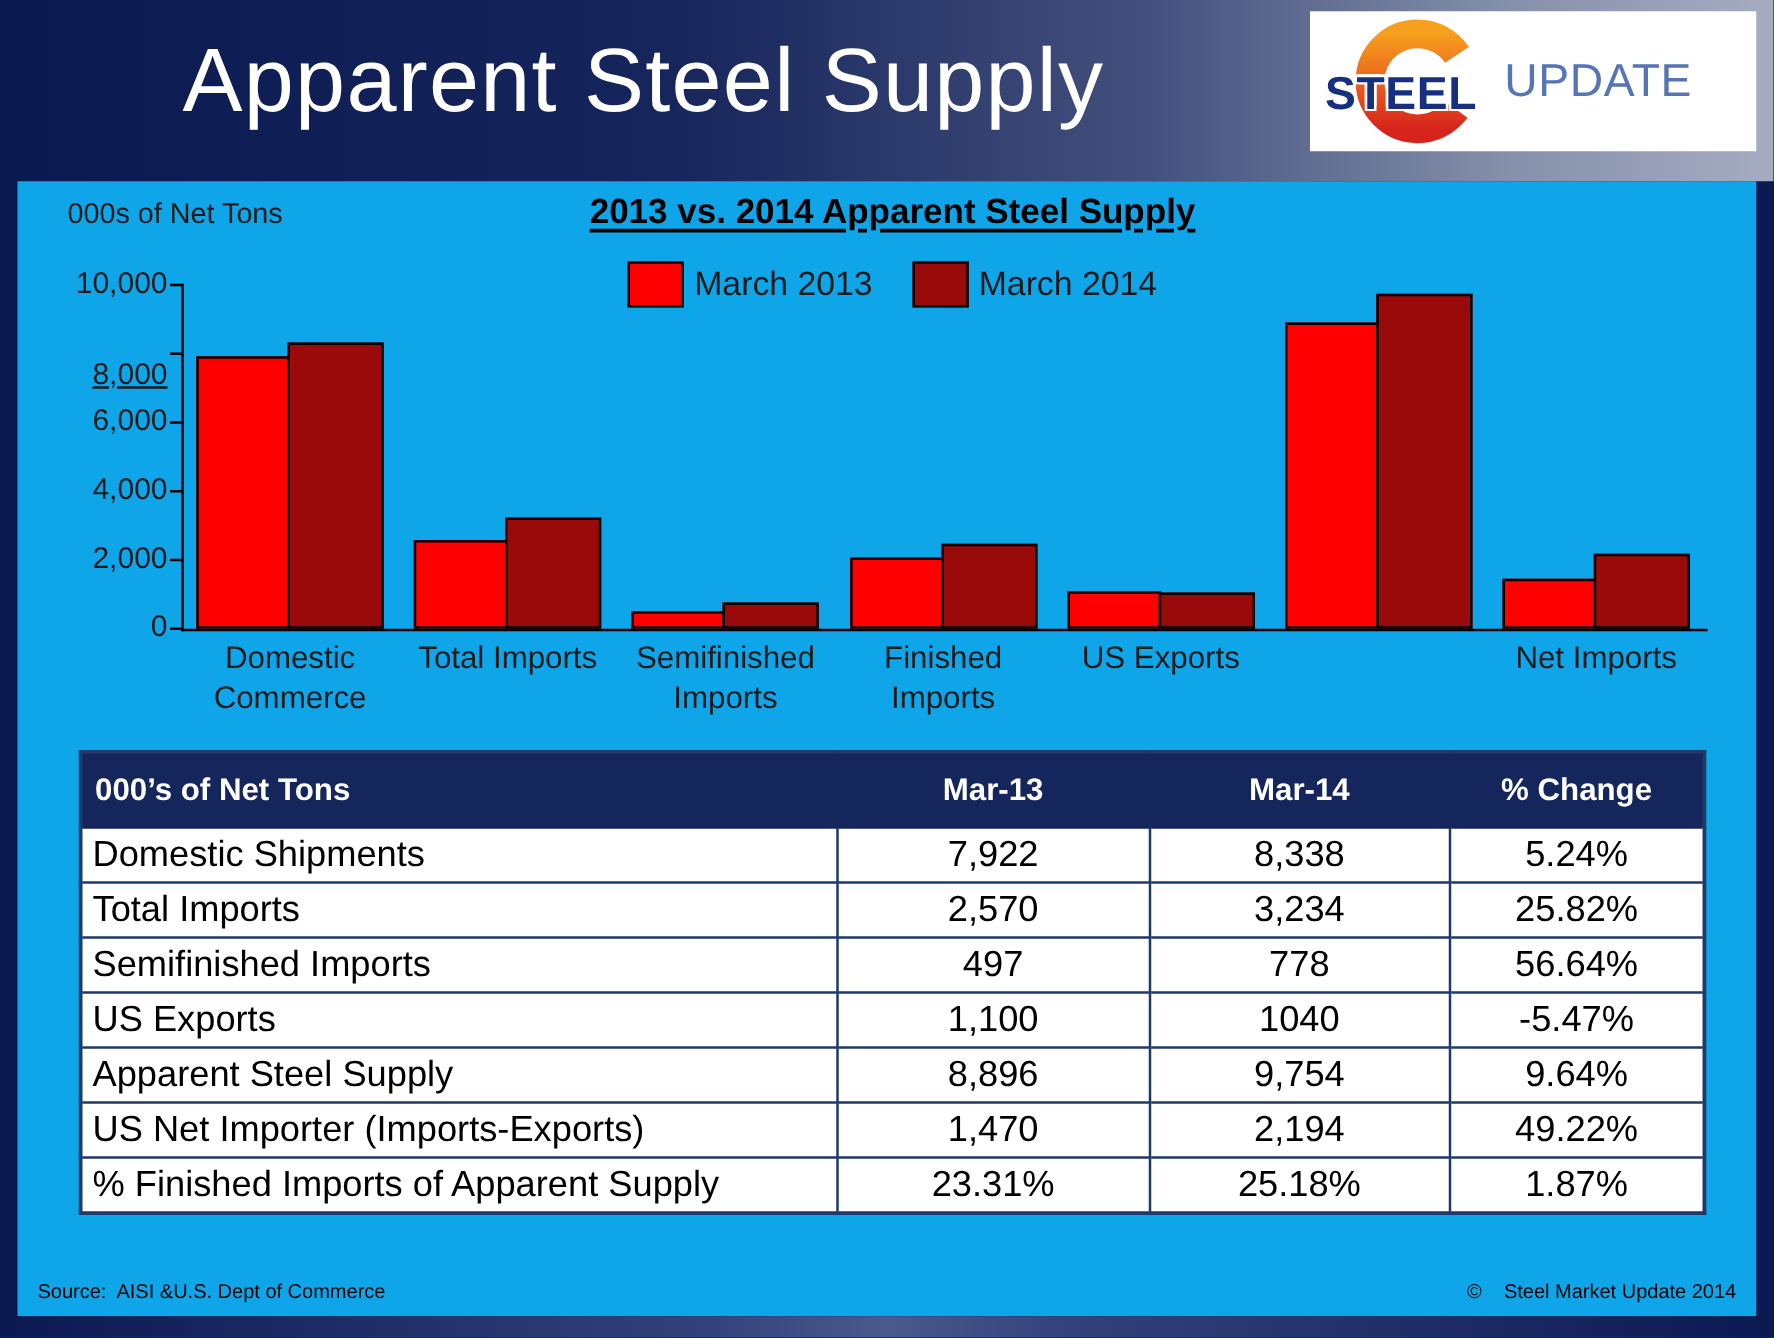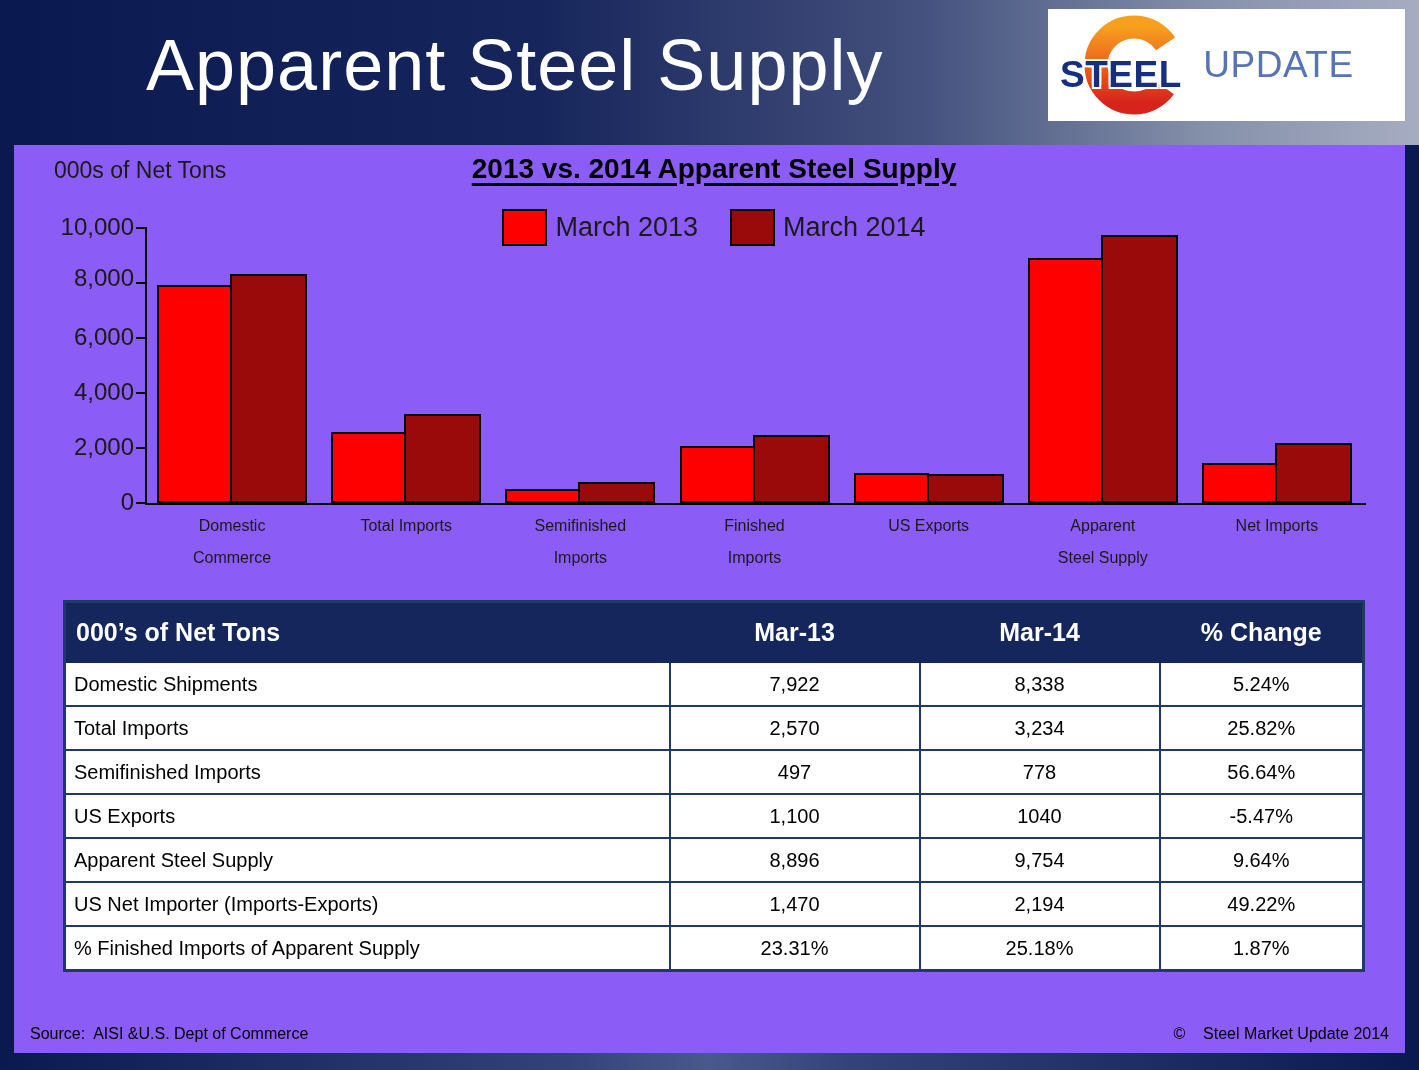--- a/index.html
+++ b/index.html
@@ -14,49 +14,49 @@
   .logo-box{position:absolute;left:1048px;top:9px;width:357px;height:112px;background:#ffffff;}
   .crescent{position:absolute;left:36px;top:3px;}
   .logo-text{position:relative;z-index:2;display:flex;align-items:center;height:100%;
              padding-left:12px;font-size:37px;letter-spacing:0.5px;white-space:pre;}
   .lt-steel{font-weight:700;color:#16307f;
             text-shadow:-2px -2px 0 #fff,2px -2px 0 #fff,-2px 2px 0 #fff,2px 2px 0 #fff;margin-top:19px;}
   .lt-market{font-weight:700;color:#24439b;
             text-shadow:-2px -2px 0 #fff,2px -2px 0 #fff,-2px 2px 0 #fff,2px 2px 0 #fff;}
   .lt-update{font-weight:400;color:#5674b6;}
   
-  .panel{position:absolute;left:14px;top:145px;width:1391px;height:908px;background:#8b5cf6;}
+  .panel{position:absolute;left:14px;top:145px;width:1391px;height:908px;background:#0ea5e9;}
   .units-label{position:absolute;left:40px;top:12px;font-size:23px;color:#1a1a1a;}
   .chart-title{position:absolute;left:395px;top:8px;width:610px;text-align:center;
                font-size:28px;font-weight:700;color:#000;
                text-decoration:underline;text-decoration-thickness:3px;text-underline-offset:5px;}
   .legend{position:absolute;left:420px;top:64px;width:560px;display:flex;
           justify-content:center;align-items:center;gap:32px;}
   .lg-item{display:flex;align-items:center;gap:8px;}
   .lg-swatch{width:41px;height:33px;border:2px solid #000;display:inline-block;}
   .lg-label{font-size:27px;color:#1a1a1a;}
   
   .plot{position:absolute;left:0;top:0;width:1391px;height:455px;}
   .yaxis-line{position:absolute;left:131px;top:82px;width:2px;height:278px;background:#000;}
   .xaxis-line{position:absolute;left:131px;top:358px;width:1221px;height:2px;background:#000;}
   .ytick{position:absolute;left:122px;width:10px;height:2px;background:#000;}
   .ytick-label{position:absolute;left:10px;width:110px;text-align:right;
                font-size:24px;color:#1a1a1a;}
   .bar{position:absolute;border:2px solid #000;box-sizing:border-box;}
   .xlabel{position:absolute;top:365px;width:180px;text-align:center;
-          font-size:16px;line-height:32px;color:#1a1a1a;}
+          font-size:25px;line-height:32px;color:#1a1a1a;}
   .xlabel span{display:block;}
   
   .data-table{position:absolute;left:49px;top:455px;width:1299px;
               border-collapse:collapse;table-layout:fixed;
               border:3px solid #1f3a68;}
   .data-table th{background:#14265c;color:#ffffff;font-size:25px;font-weight:700;
                  height:56px;border:2px solid #14265c;}
   .data-table th:first-child{text-align:left;padding-left:10px;}
-  .data-table td{font-size:20px;color:#000;height:40px;border:2px solid #1f3a68;
+  .data-table td{font-size:29px;color:#000;height:40px;border:2px solid #1f3a68;
                  text-align:center;background:#ffffff;}
   .data-table td:first-child{text-align:left;padding-left:8px;}
   
   .footer{position:absolute;left:16px;right:16px;top:880px;display:flex;
           justify-content:space-between;font-size:16px;color:#000;}
   .footer span{white-space:pre;}
   .bottom-band{position:absolute;left:0;top:1053px;width:1419px;height:17px;
           background:linear-gradient(90deg,#0a1a50 0%,#33437a 40%,#4a598c 50%,#33437a 60%,#0a1a50 100%);}
 </style>
 </head>
@@ -98,21 +98,21 @@
       <div class="yaxis-line"></div>
       <div class="xaxis-line"></div>
     <div class="ytick-label" style="top: 343px;">0</div>
         <div class="ytick" style="top: 357px;"></div>
         <div class="ytick-label" style="top: 288px;">2,000</div>
         <div class="ytick" style="top: 302px;"></div>
         <div class="ytick-label" style="top: 233px;">4,000</div>
         <div class="ytick" style="top: 247px;"></div>
         <div class="ytick-label" style="top: 178px;">6,000</div>
         <div class="ytick" style="top: 192px;"></div>
-        <div class="ytick-label" style="top: 119px;">8,000</div>
+        <div class="ytick-label" style="top: 141px; text-decoration: underline;">8,000</div>
         <div class="ytick" style="top: 137px;"></div>
         <div class="ytick-label" style="top: 68px;">10,000</div>
         <div class="ytick" style="top: 82px;"></div>
         <div class="bar" style="left: 143.071px; width: 75px; top: 140px; height: 218px; background: rgb(254, 0, 0);"></div>
         <div class="bar" style="left: 216.071px; width: 77px; top: 129px; height: 229px; background: rgb(155, 10, 10);"></div>
         <div class="xlabel" style="left: 128.071px;">
           <span>Domestic</span>
           <span>Commerce</span>
         </div>
         <div class="bar" style="left: 317.214px; width: 75px; top: 287px; height: 71px; background: rgb(254, 0, 0);"></div>
@@ -132,24 +132,20 @@
           <span>Finished</span>
           <span>Imports</span>
         </div>
         <div class="bar" style="left: 839.643px; width: 75px; top: 328px; height: 30px; background: rgb(254, 0, 0);"></div>
         <div class="bar" style="left: 912.643px; width: 77px; top: 329px; height: 29px; background: rgb(155, 10, 10);"></div>
         <div class="xlabel" style="left: 824.643px;">
           <span>US Exports</span>
         </div>
         <div class="bar" style="left: 1013.79px; width: 75px; top: 113px; height: 245px; background: rgb(254, 0, 0);"></div>
         <div class="bar" style="left: 1086.79px; width: 77px; top: 90px; height: 268px; background: rgb(155, 10, 10);"></div>
-        <div class="xlabel" style="left: 998.786px;">
-          <span>Apparent</span>
-          <span>Steel Supply</span>
-        </div>
         <div class="bar" style="left: 1187.93px; width: 75px; top: 318px; height: 40px; background: rgb(254, 0, 0);"></div>
         <div class="bar" style="left: 1260.93px; width: 77px; top: 298px; height: 60px; background: rgb(155, 10, 10);"></div>
         <div class="xlabel" style="left: 1172.93px;">
           <span>Net Imports</span>
         </div>
       </div>
 
     <table class="data-table">
       <colgroup>
           <col style="width:605px">

